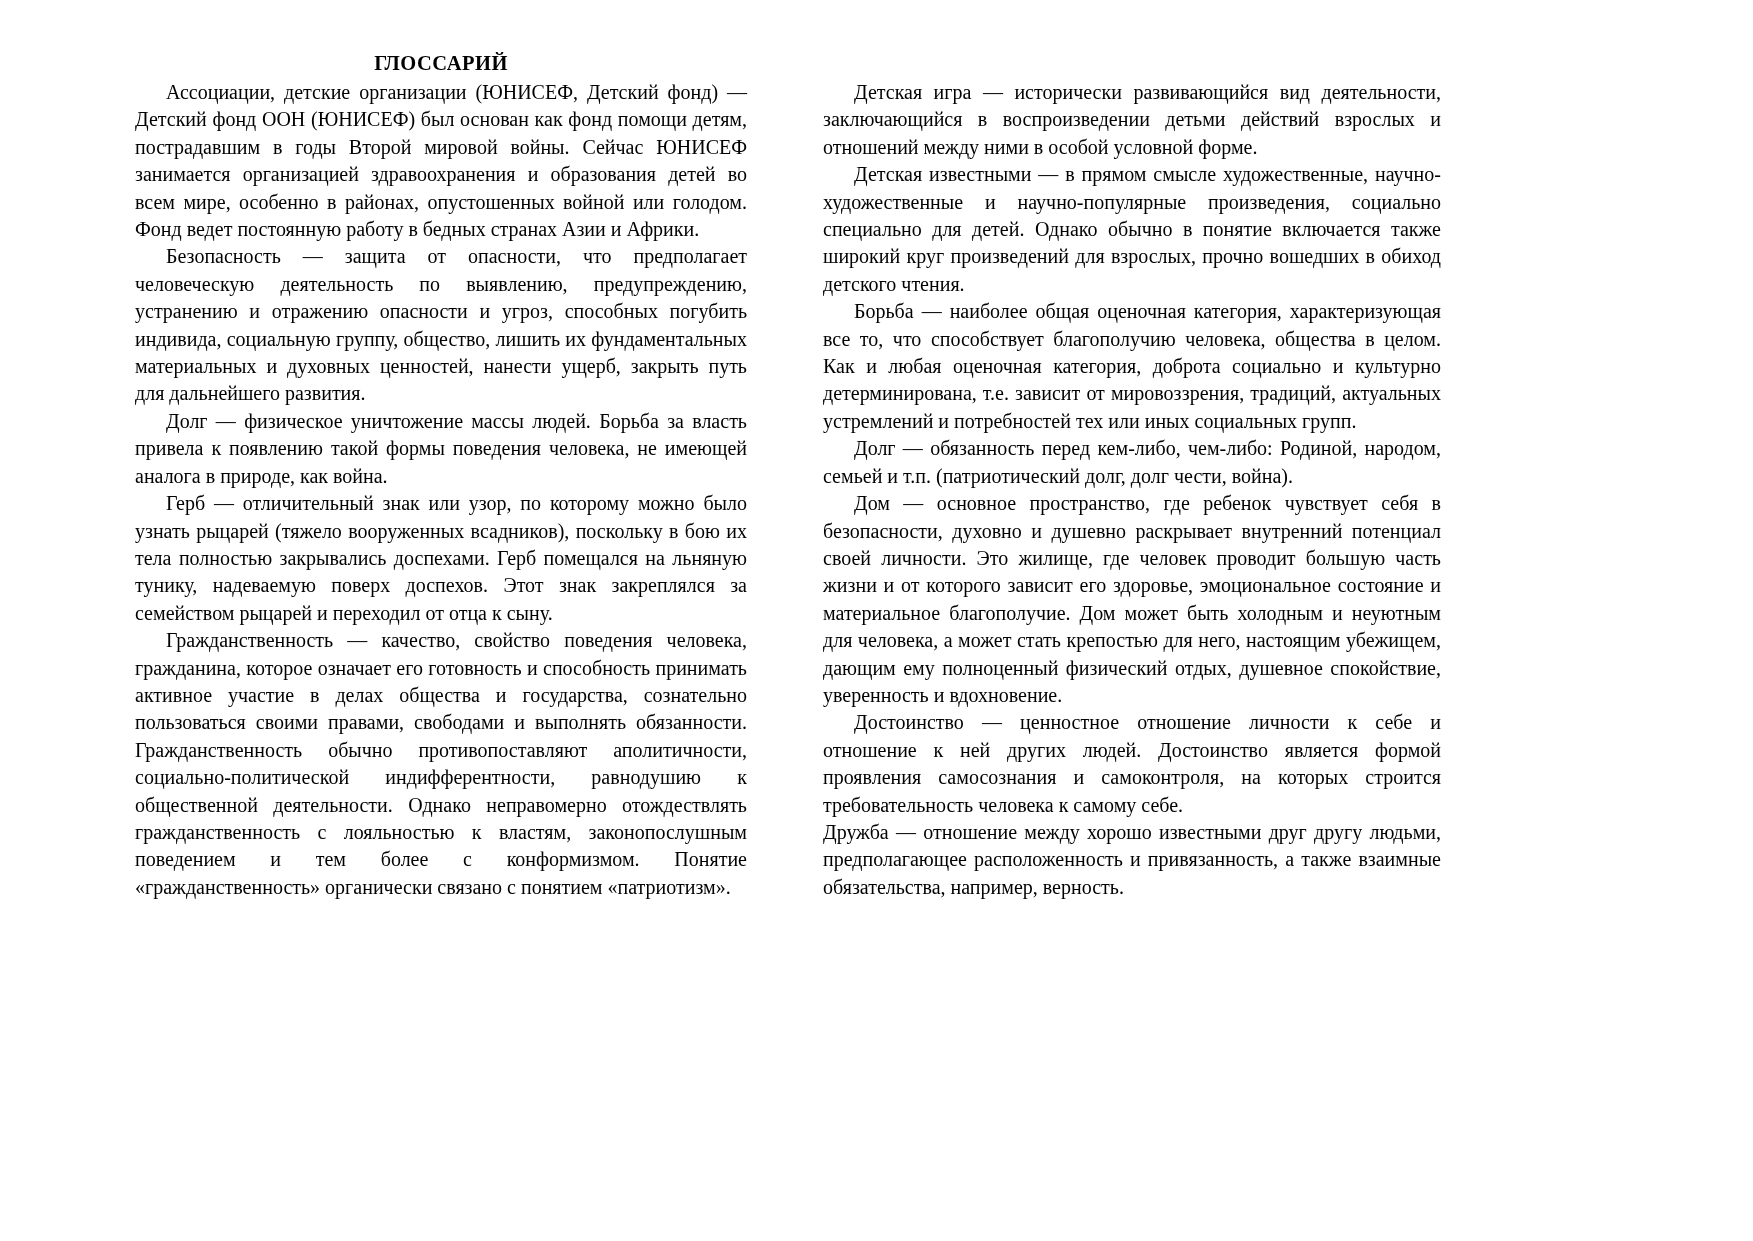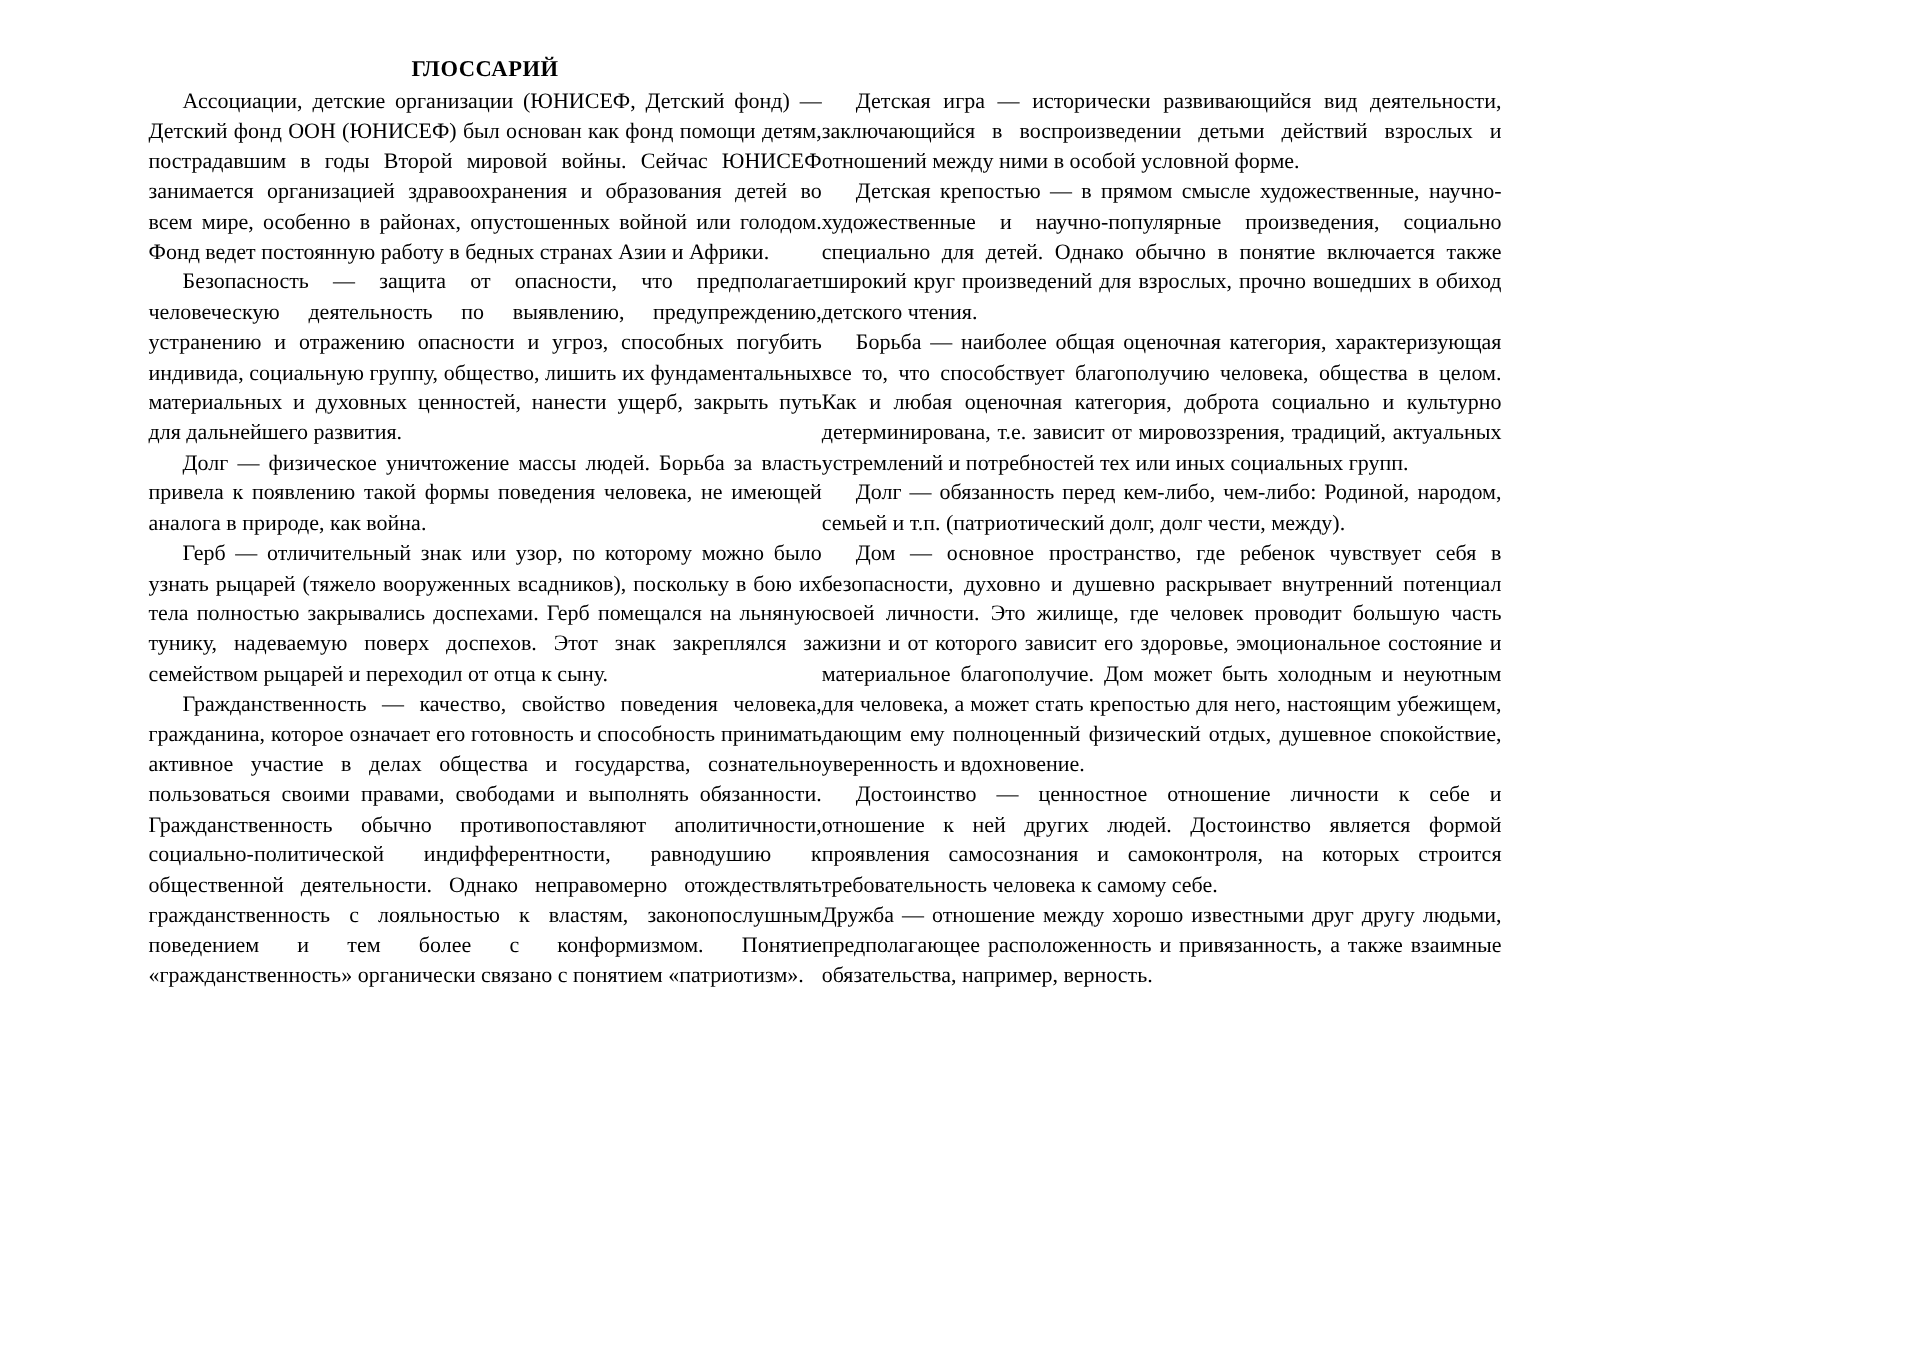--- a/index.html
+++ b/index.html
@@ -17,20 +17,21 @@
   .page {
     position: relative;
     width: 1753px;
     height: 1241px;
     background: #ffffff;
     box-sizing: border-box;
     padding: 52px 0 0 135px;
   }
   .columns {
     display: flex;
+    gap: 76px;
     align-items: flex-start;
   }
   .col {
     box-sizing: border-box;
   }
   .col-left { width: 612px; }
   .col-right { width: 618px; }
   .doc-title {
     text-align: center;
     font-weight: bold;
@@ -71,25 +72,25 @@
 
       <p class="entry"><b>Герб</b><span> — отличительный знак или узор, по которому можно было узнать рыцарей (тяжело вооруженных всадников), поскольку в бою их тела полностью закрывались доспехами. Герб помещался на льняную тунику, надеваемую поверх доспехов. Этот знак закреплялся за семейством рыцарей и переходил от отца к сыну.</span></p>
 
       <p class="entry"><b>Гражданственность</b><span> — качество, свойство поведения человека, гражданина, которое означает его готовность и способность принимать активное участие в делах общества и государства, сознательно пользоваться своими правами, свободами и выполнять обязанности. Гражданственность обычно противопоставляют аполитичности, социально-политической индифферентности, равнодушию к общественной деятельности. Однако неправомерно отождествлять гражданственность с лояльностью к властям, законопослушным поведением и тем более с конформизмом. Понятие «гражданственность» органически связано с понятием «патриотизм».</span></p>
     </div>
 
     <div class="col col-right">
 
       <p class="entry"><b>Детская игра</b><span> — исторически развивающийся вид деятельности, заключающийся в воспроизведении детьми действий взрослых и отношений между ними в особой условной форме.</span></p>
 
-      <p class="entry"><b>Детская крепостью</b><span> — в прямом смысле художественные, научно-художественные и научно-популярные произведения, социально специально для детей. Однако обычно в понятие включается также широкий круг произведений для взрослых, прочно вошедших в обиход детского чтения.</span></p>
+      <p class="entry"><b>Детская известными</b><span> — в прямом смысле художественные, научно-художественные и научно-популярные произведения, социально специально для детей. Однако обычно в понятие включается также широкий круг произведений для взрослых, прочно вошедших в обиход детского чтения.</span></p>
 
       <p class="entry"><b>Борьба</b><span> — наиболее общая оценочная категория, характеризующая все то, что способствует благополучию человека, общества в целом. Как и любая оценочная категория, доброта социально и культурно детерминирована, т.е. зависит от мировоззрения, традиций, актуальных устремлений и потребностей тех или иных социальных групп.</span></p>
 
-      <p class="entry"><b>Долг</b><span> — обязанность перед кем-либо, чем-либо: Родиной, народом, семьей и т.п. (патриотический долг, долг чести, между).</span></p>
+      <p class="entry"><b>Долг</b><span> — обязанность перед кем-либо, чем-либо: Родиной, народом, семьей и т.п. (патриотический долг, долг чести, война).</span></p>
 
       <p class="entry"><b>Дом</b><span> — основное пространство, где ребенок чувствует себя в безопасности, духовно и душевно раскрывает внутренний потенциал своей личности. Это жилище, где человек проводит большую часть жизни и от которого зависит его здоровье, эмоциональное состояние и материальное благополучие. Дом может быть холодным и неуютным для человека, а может стать крепостью для него, настоящим убежищем, дающим ему полноценный физический отдых, душевное спокойствие, уверенность и вдохновение.</span></p>
 
       <p class="entry"><b>Достоинство</b><span> — ценностное отношение личности к себе и отношение к ней других людей. Достоинство является формой проявления самосознания и самоконтроля, на которых строится требовательность человека к самому себе.</span></p>
 
       <p class="entry no-indent"><b>Дружба</b><span> — отношение между хорошо известными друг другу людьми, предполагающее расположенность и привязанность, а также взаимные обязательства, например, верность.</span></p>
     </div>
 
   </div>
 </div>

